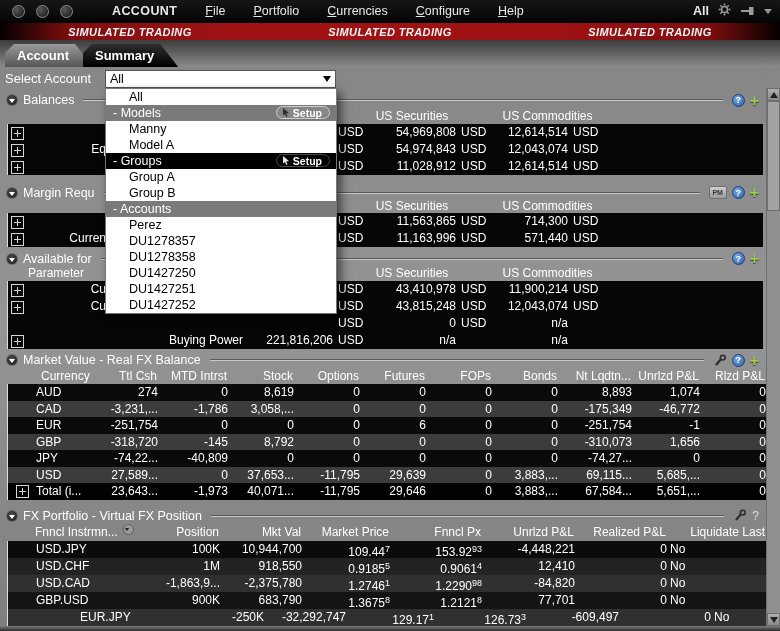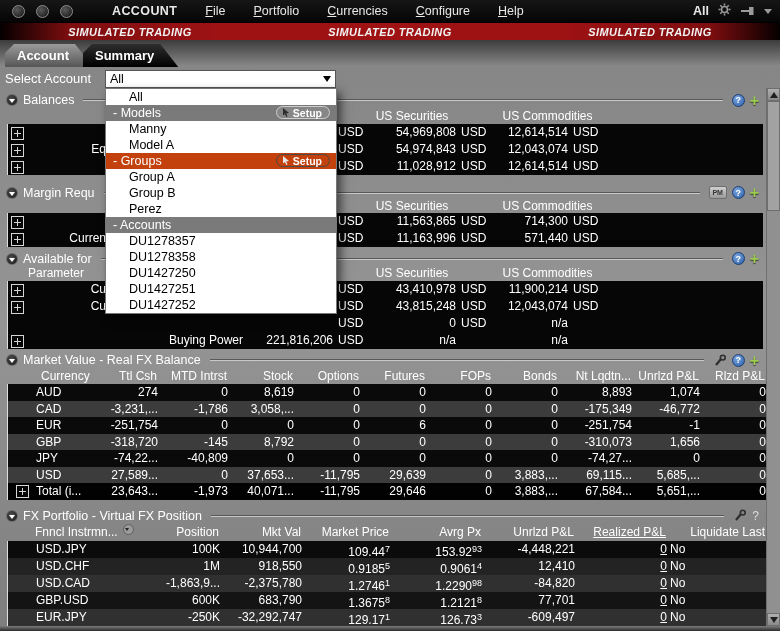--- a/index.html
+++ b/index.html
@@ -67,35 +67,35 @@
   .mv-body .mv-row:nth-child(odd){background:#0a0a0a;}
   .mv-body .mv-row:nth-child(even){background:#3c3c3c;}
   .mv-body .mv-row:nth-child(7){background:#020202;}
   .mv-expand{left:8px;top:2px;}
   
   .fx-row{display:flex;height:17px;line-height:17px;font-size:12px;color:#fff;position:relative;}
   .fx-head{height:17px;background:transparent;}
   .fxc{box-sizing:border-box;text-align:right;padding-right:3px;flex:none;}
   .f0{width:155px;text-align:left;padding-left:28px;}
   .f1{width:60px;}.f2{width:82px;}.f3{width:88px;}.f4{width:92px;}
-  .f5{width:93px;}.f6{width:92px;text-decoration:underline;}.f7{width:99px;text-align:left;}
+  .f5{width:93px;}.f6{width:92px;}.f7{width:99px;text-align:left;}
   .fx-head .f7{text-align:right;}
   .fx-body .fx-row:nth-child(1){background:#0b0b0b;}
   .fx-body .fx-row:nth-child(2){background:#232323;}
   .fx-body .fx-row:nth-child(3){background:#303030;}
   .fx-body .fx-row:nth-child(4){background:#141414;}
-  .fx-body .fx-row:nth-child(5){background:#303030;}
+  .fx-body .fx-row:nth-child(5){background:#303030;padding-left:44px;}
   .sup{font-size:9px;vertical-align:4px;}
   .colmenu{display:inline-block;width:9px;height:9px;border-radius:50%;background:#9a9a9a;border:1px solid #5f5f5f;margin-left:5px;position:relative;vertical-align:1px;}
   .colmenu::after{content:"";position:absolute;left:1.5px;top:3px;border-left:2.5px solid transparent;border-right:2.5px solid transparent;border-top:3px solid #222;}
   
   .popup{position:absolute;left:105px;top:21px;width:230px;background:#fff;border:1px solid #777;box-shadow:4px 4px 9px rgba(0,0,0,.55);z-index:50;}
   .pi{height:16px;line-height:16px;font-size:12.5px;color:#000;padding-left:23px;position:relative;white-space:nowrap;}
   .pg{padding-left:7px;background:#7a7a7a;color:#fff;}
-  .pg.sel{background:#c2410c;}
+  .pg.sel{background:#000000;}
   .setup{position:absolute;right:6px;top:1px;height:13px;border:1px solid #cdcdcd;border-radius:8px;padding:0 7px 0 5px;font-size:10.5px;font-weight:bold;color:#fff;display:flex;align-items:center;gap:3px;background:rgba(255,255,255,.10);box-sizing:border-box;}
   .pg.sel .setup{border-color:#4a4a4a;background:transparent;}
   .setup svg{flex:none;}
   .setup path{fill:#2e2e2e;}
   .pg.sel .setup path{fill:#e6e6e6;}
   
   .vscroll{position:absolute;right:0;top:21px;bottom:5px;width:14px;background:#909090;border-left:1px solid #6e6e6e;z-index:60;box-sizing:border-box;}
   .sbtn{height:13px;border:1px solid #6e6e6e;background:linear-gradient(#b0b0b0,#8a8a8a);box-sizing:border-box;}
   .sbtn-down{position:absolute;bottom:0;left:0;right:0;}
   .tri-up{width:0;height:0;border-left:4px solid transparent;border-right:4px solid transparent;border-bottom:6px solid #1f1f1f;margin:3px auto 0;}
@@ -433,21 +433,21 @@
       </span>
     <span class="plain-q">?</span>
     <span class="sb-gap"></span>
   </div>
   <div class="mvtbl" style="border-left:none;">
     <div class="fx-row fx-head">
       <span class="fxc f0"><span>Fnncl Instrmn...</span><span class="colmenu"></span></span>
       <span class="fxc f1">Position</span>
       <span class="fxc f2">Mkt Val</span>
       <span class="fxc f3">Market Price</span>
-      <span class="fxc f4">Avrg Px</span>
+      <span class="fxc f4">Fnncl Px</span>
       <span class="fxc f5">Unrlzd P&amp;L</span>
       <span class="fxc f6">Realized P&amp;L</span>
       <span class="fxc f7">Liquidate Last</span>
     </div>
   </div>
   <div class="mvtbl fx-body">
     <div class="fx-row">
       <span class="fxc f0">USD.JPY</span>
       <span class="fxc f1">100K</span>
       <span class="fxc f2">10,944,700</span>
@@ -472,21 +472,21 @@
       <span class="fxc f1">-1,863,9...</span>
       <span class="fxc f2">-2,375,780</span>
       <span class="fxc f3"><span>1.2746</span><span class="sup">1</span></span>
       <span class="fxc f4"><span>1.2290</span><span class="sup">98</span></span>
       <span class="fxc f5">-84,820</span>
       <span class="fxc f6">0</span>
       <span class="fxc f7">No</span>
     </div>
     <div class="fx-row">
       <span class="fxc f0">GBP.USD</span>
-      <span class="fxc f1">600K</span>
+      <span class="fxc f1">900K</span>
       <span class="fxc f2">683,790</span>
       <span class="fxc f3"><span>1.3675</span><span class="sup">8</span></span>
       <span class="fxc f4"><span>1.2121</span><span class="sup">8</span></span>
       <span class="fxc f5">77,701</span>
       <span class="fxc f6">0</span>
       <span class="fxc f7">No</span>
     </div>
     <div class="fx-row">
       <span class="fxc f0">EUR.JPY</span>
       <span class="fxc f1">-250K</span>
@@ -516,22 +516,22 @@
       <span>- Groups</span>
       <span class="setup">
           <svg width="8" height="9" viewBox="0 0 8 9">
             <path d="M1 0 L7 5 L4.2 5.4 L5.5 8.3 L4.2 8.9 L3 6 L1 7.5 Z"></path>
           </svg>
           <span>Setup</span>
         </span>
     </div>
     <div class="pi">Group A</div>
     <div class="pi">Group B</div>
+    <div class="pi pg">- Accounts</div>
     <div class="pi">Perez</div>
-    <div class="pi pg">- Accounts</div>
     <div class="pi">DU1278357</div>
     <div class="pi">DU1278358</div>
     <div class="pi">DU1427250</div>
     <div class="pi">DU1427251</div>
     <div class="pi">DU1427252</div>
   </div>
 
   <div class="vscroll">
     <div class="sbtn">
         <div class="tri-up"></div>

